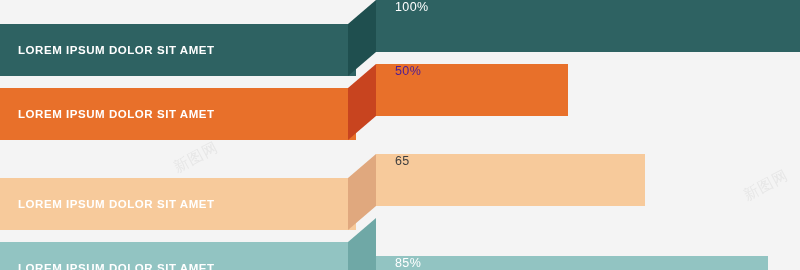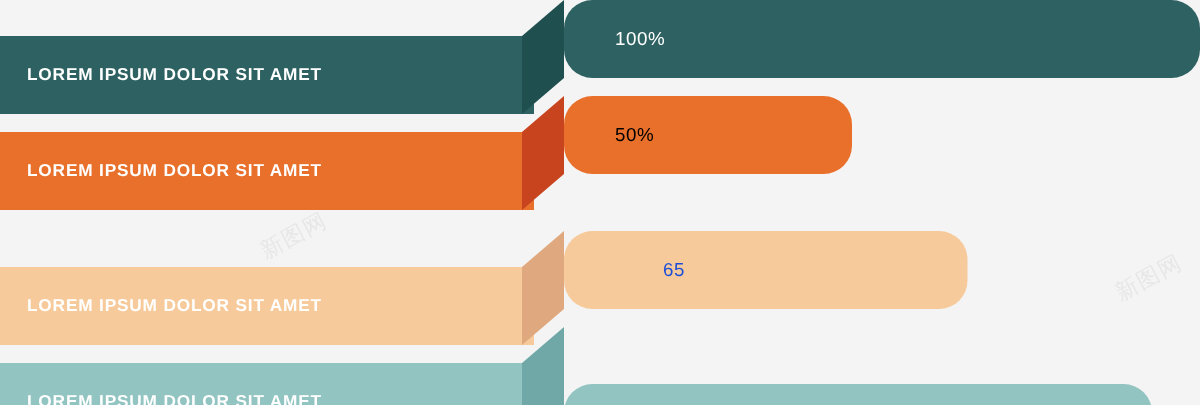--- a/index.html
+++ b/index.html
@@ -57,24 +57,23 @@
 
   
   .ribbon-fold {
     position: absolute;
   }
 
   
   .ribbon-right {
     position: absolute;
     display: flex;
-    align-items: center;
+    align-items: flex-start;
     box-sizing: border-box;
-    padding-left: 34px;
-    border-radius: 19px;
+    padding-left: 19px;
   }
 
   .caption {
     color: #ffffff;
     font-size: 11.5px;
     letter-spacing: 0.55px;
     white-space: nowrap;
     font-weight: bold;
   }
 
@@ -105,31 +104,31 @@
       <span class="value" style="color: rgb(255, 255, 255);">100%</span>
     </div>
   </div>
 
   <div class="ribbon">
     <div class="ribbon-left" id="r1-left" style="left: 0px; top: 88px; width: 356px; height: 52px; background: rgb(232, 112, 42);">
       <span class="caption" style="color: rgb(255, 255, 255);">LOREM IPSUM DOLOR SIT AMET</span>
     </div>
     <div class="ribbon-fold" id="r1-fold" style="left: 348px; top: 64px; width: 28px; height: 76px; background: rgb(200, 68, 31); clip-path: polygon(0% 31.5789%, 100% 0%, 100% 68.4211%, 0% 100%);"></div>
     <div class="ribbon-right" id="r1-right" style="left: 376px; top: 64px; width: 192px; height: 52px; background: rgb(232, 112, 42);">
-      <span class="value" style="color: #000000;">50%</span>
+      <span class="value" style="color: #4c1d95;">50%</span>
     </div>
   </div>
 
   <div class="ribbon">
     <div class="ribbon-left" id="r2-left" style="left: 0px; top: 178px; width: 356px; height: 52px; background: rgb(247, 202, 155);">
       <span class="caption" style="color: rgb(255, 255, 255);">LOREM IPSUM DOLOR SIT AMET</span>
     </div>
     <div class="ribbon-fold" id="r2-fold" style="left: 348px; top: 154px; width: 28px; height: 76px; background: rgb(224, 168, 126); clip-path: polygon(0% 31.5789%, 100% 0%, 100% 68.4211%, 0% 100%);"></div>
     <div class="ribbon-right" id="r2-right" style="left: 376px; top: 154px; width: 269px; height: 52px; background: rgb(247, 202, 155);">
-      <span class="value" style="color: #1d4ed8; margin-left: 32px;">65</span>
+      <span class="value" style="color: #404040;">65</span>
     </div>
   </div>
 
   <div class="ribbon">
     <div class="ribbon-left" id="r3-left" style="left: 0px; top: 242px; width: 356px; height: 52px; background: rgb(146, 196, 194);">
       <span class="caption" style="color: rgb(255, 255, 255);">LOREM IPSUM DOLOR SIT AMET</span>
     </div>
     <div class="ribbon-fold" id="r3-fold" style="left: 348px; top: 218px; width: 28px; height: 76px; background: rgb(111, 168, 166); clip-path: polygon(0% 31.5789%, 100% 0%, 100% 68.4211%, 0% 100%);"></div>
     <div class="ribbon-right" id="r3-right" style="left: 376px; top: 218px; width: 392px; height: 44px; background: rgb(146, 196, 194); margin-top: 38px;">
       <span class="value" style="color: rgb(255, 255, 255);">85%</span>

